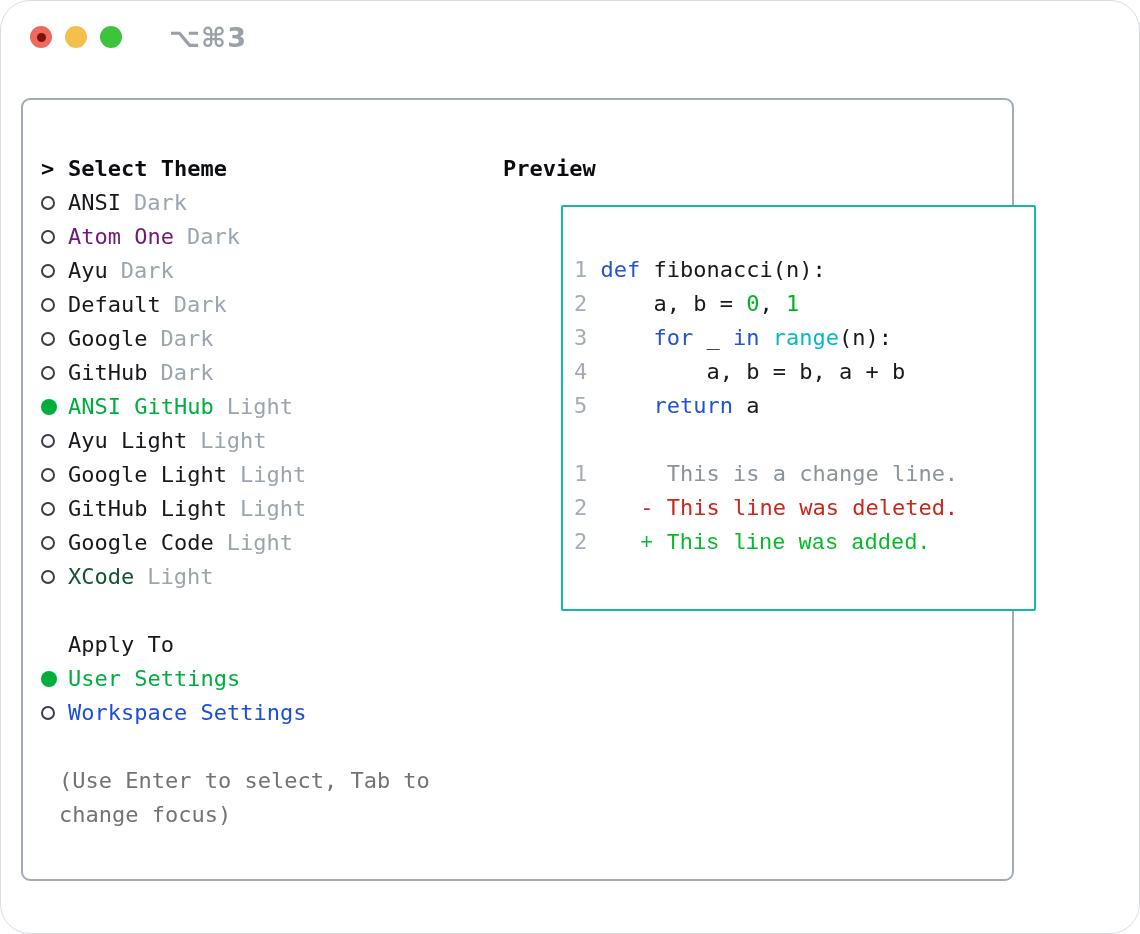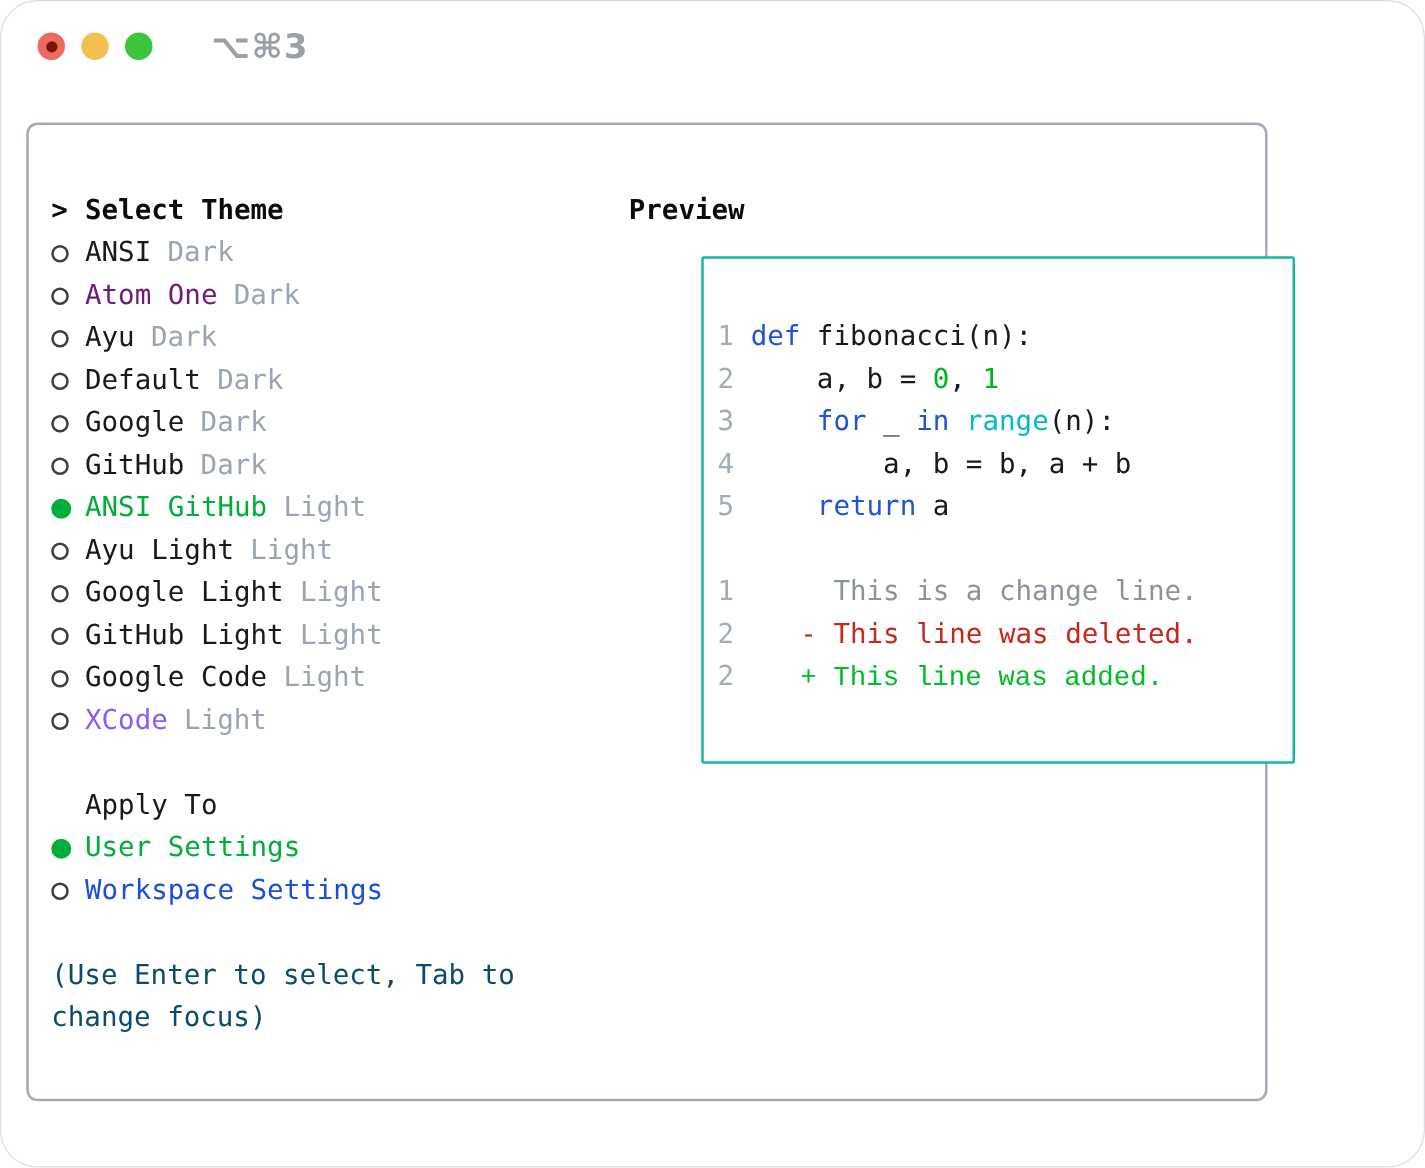--- a/index.html
+++ b/index.html
@@ -58,30 +58,30 @@
           <div class="row"><span class="radio off"></span><span class="tname" style="color: #701a75;">Atom One</span><span class="tbadge" style="color: rgb(154, 165, 177);">Dark</span></div>
           <div class="row"><span class="radio off"></span><span class="tname" style="color: rgb(23, 25, 29);">Ayu</span><span class="tbadge" style="color: rgb(154, 165, 177);">Dark</span></div>
           <div class="row"><span class="radio off"></span><span class="tname" style="color: rgb(23, 25, 29);">Default</span><span class="tbadge" style="color: rgb(154, 165, 177);">Dark</span></div>
           <div class="row"><span class="radio off"></span><span class="tname" style="color: rgb(23, 25, 29);">Google</span><span class="tbadge" style="color: rgb(154, 165, 177);">Dark</span></div>
           <div class="row"><span class="radio off"></span><span class="tname" style="color: rgb(23, 25, 29);">GitHub</span><span class="tbadge" style="color: rgb(154, 165, 177);">Dark</span></div>
           <div class="row"><span class="radio on" style="background: rgb(0, 174, 61);"></span><span class="tname" style="color: rgb(0, 174, 61);">ANSI GitHub</span><span class="tbadge" style="color: rgb(154, 165, 177);">Light</span></div>
           <div class="row"><span class="radio off"></span><span class="tname" style="color: rgb(23, 25, 29);">Ayu Light</span><span class="tbadge" style="color: rgb(154, 165, 177);">Light</span></div>
           <div class="row"><span class="radio off"></span><span class="tname" style="color: rgb(23, 25, 29);">Google Light</span><span class="tbadge" style="color: rgb(154, 165, 177);">Light</span></div>
           <div class="row"><span class="radio off"></span><span class="tname" style="color: rgb(23, 25, 29);">GitHub Light</span><span class="tbadge" style="color: rgb(154, 165, 177);">Light</span></div>
           <div class="row"><span class="radio off"></span><span class="tname" style="color: rgb(23, 25, 29);">Google Code</span><span class="tbadge" style="color: rgb(154, 165, 177);">Light</span></div>
-          <div class="row"><span class="radio off"></span><span class="tname" style="color: #8b5cf6;">XCode</span><span class="tbadge" style="color: rgb(154, 165, 177);">Light</span></div>
+          <div class="row"><span class="radio off"></span><span class="tname" style="color: #14532d;">XCode</span><span class="tbadge" style="color: rgb(154, 165, 177);">Light</span></div>
         </div>
       <div class="row"></div>
       <div class="row apply-header">Apply To</div>
       <div id="apply-list">
           <div class="row"><span class="radio on" style="background: rgb(0, 174, 61);"></span><span class="tname" style="color: rgb(0, 174, 61);">User Settings</span></div>
           <div class="row"><span class="radio off"></span><span class="tname" style="color: #1d4ed8;">Workspace Settings</span></div>
         </div>
       <div class="row"></div>
-      <div id="hint" style="color: #0c4a6e;">
+      <div id="hint" style="color: #737373; margin-left: 18px;">
         <div class="row">(Use Enter to select, Tab to</div>
         <div class="row">change focus)</div>
       </div>
     </div>
 
     <div class="row preview-header" style="color: rgb(10, 12, 16);">Preview</div>
     <div class="preview-box" id="preview-box">
         <div class="pline"><span style="color: rgb(163, 173, 184);">1 </span><span style="color: rgb(34, 83, 212);">def</span><span style="color: rgb(23, 25, 29);"> fibonacci(n):</span></div>
         <div class="pline"><span style="color: rgb(163, 173, 184);">2 </span><span style="color: rgb(23, 25, 29);">    a, b = </span><span style="color: rgb(0, 179, 35);">0</span><span style="color: rgb(23, 25, 29);">, </span><span style="color: rgb(0, 179, 35);">1</span></div>
         <div class="pline"><span style="color: rgb(163, 173, 184);">3 </span><span style="color: rgb(23, 25, 29);">    </span><span style="color: rgb(34, 83, 212);">for</span><span style="color: rgb(23, 25, 29);"> _ </span><span style="color: rgb(34, 83, 212);">in</span><span style="color: rgb(23, 25, 29);"> </span><span style="color: rgb(0, 188, 200);">range</span><span style="color: rgb(23, 25, 29);">(n):</span></div>

